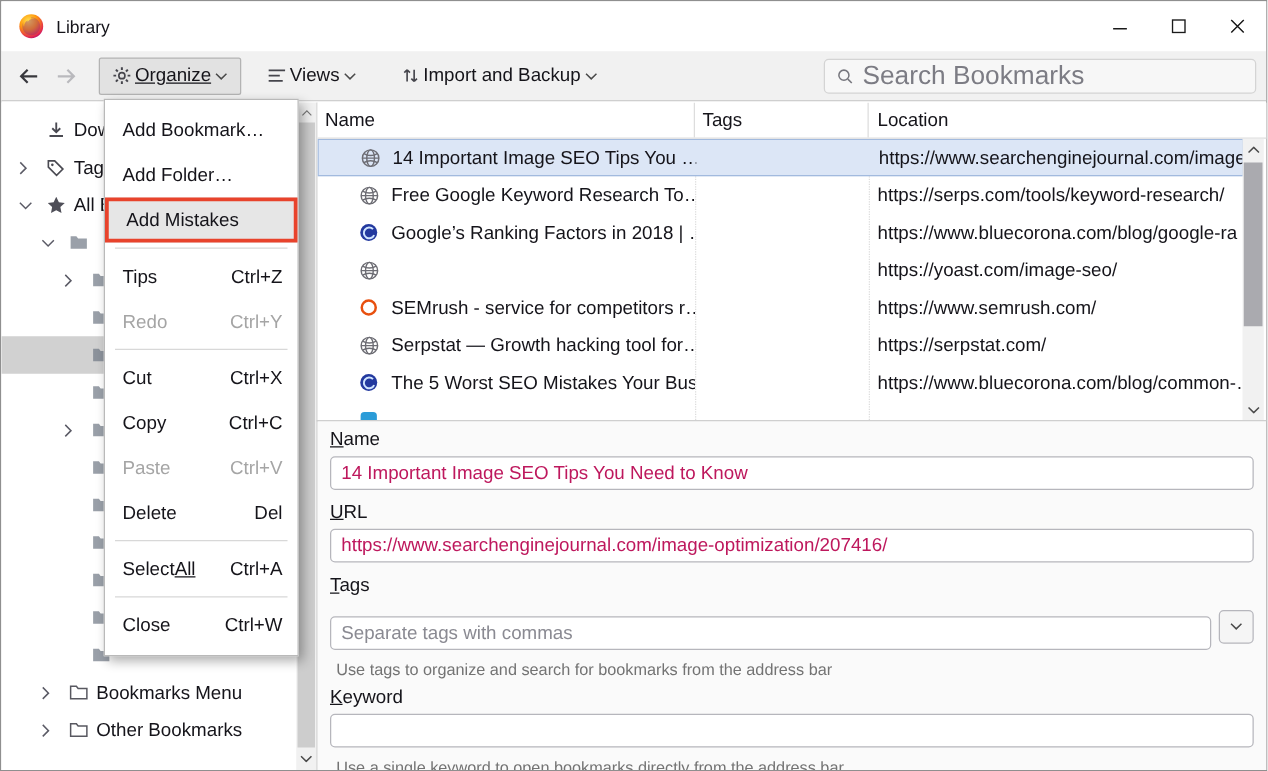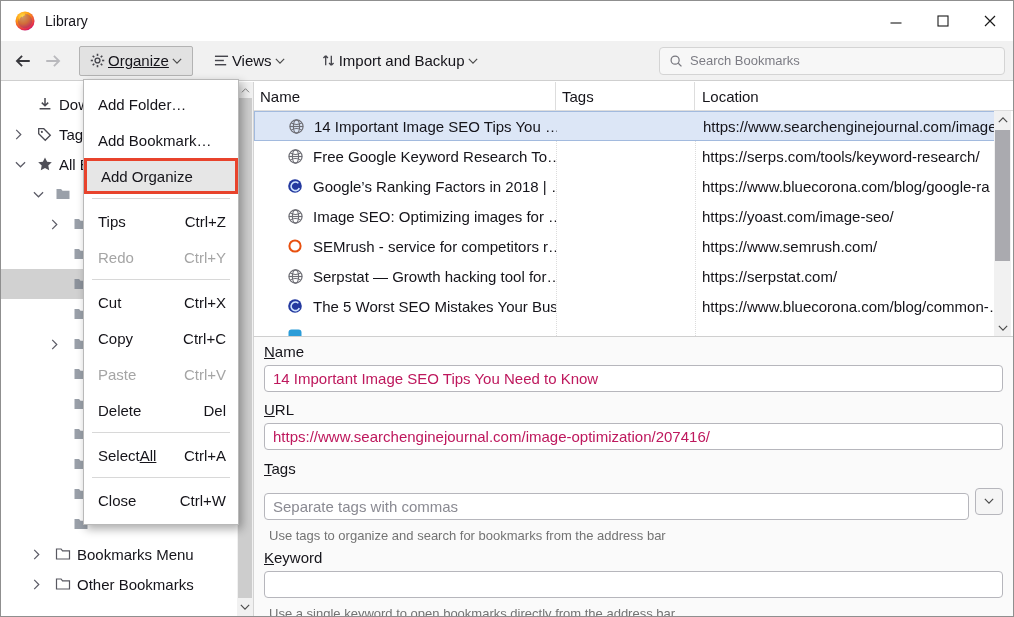--- a/index.html
+++ b/index.html
@@ -19,21 +19,21 @@
   .navbtn{width:24px;height:24px;display:flex;align-items:center;justify-content:center}
   .navbtn.back{margin-left:10px}
   .navbtn.fwd{margin-left:6px}
   .tb-btn{display:flex;align-items:center;gap:3px;height:30px;padding:0 10px;border-radius:2px;border:1px solid transparent;white-space:nowrap}
   .tb-btn.active{background:#e2e2e2;border-color:#b3b3b3}
   .tb-btn.organize{margin-left:14px}
   .tb-btn.views{margin-left:10px}
   .tb-btn.import{margin-left:14px}
   .organize-label{text-decoration:underline}
   .searchbox{margin-left:auto;margin-right:8px;width:346px;height:28px;background:#f7f7f7;border:1px solid #d4d4d4;border-radius:4px;display:flex;align-items:center;padding:0 9px;gap:7px}
-  .searchbox input{border:none;outline:none;background:transparent;flex:1;font:inherit;font-size:13px;color:#14532d}
+  .searchbox input{border:none;outline:none;background:transparent;flex:1;font:inherit;font-size:21px;color:#14532d}
   .searchbox input::placeholder{color:#7c7c84}
 
   
   .sidebar{position:absolute;top:81px;left:0;width:236px;bottom:0;background:#fff;padding-top:7px;overflow:hidden}
   .side-row{height:30px;display:flex;align-items:center;white-space:nowrap}
   .side-row.selected{background:#d1d1d1}
   .lvl1{padding-left:14px}.lvl2{padding-left:32px}.lvl3{padding-left:50px}
   .chev,.chev-sp{width:22px;display:flex;align-items:center;flex:none}
   .sicon{width:22px;display:flex;align-items:center;flex:none}
   .slabel{font-size:15px}
@@ -485,21 +485,20 @@
       <div class="brow">
         <div class="cell c-name">
           <span class="fav">
               <svg viewBox="0 0 16 16" width="17" height="17" fill="none" stroke="#6d6d74" stroke-width="1.1">
                 <circle cx="8" cy="8" r="6.2"></circle>
                 <ellipse cx="8" cy="8" rx="2.9" ry="6.2"></ellipse>
                 <line x1="1.8" y1="8" x2="14.2" y2="8"></line>
                 <path d="M3 4.6c1.4 1 3.1 1.5 5 1.5s3.6-.5 5-1.5M3 11.4c1.4-1 3.1-1.5 5-1.5s3.6.5 5 1.5"></path>
               </svg>
             </span>
-          <span>Image SEO: Optimizing images for …</span>
         </div>
         <div class="cell c-tags"></div>
         <div class="cell c-loc">https://yoast.com/image-seo/</div>
       </div>
 
       <div class="brow">
         <div class="cell c-name">
           <span class="fav">
               <svg viewBox="0 0 16 16" width="16" height="16">
                 <circle cx="8" cy="8" r="5.6" fill="none" stroke="#e8500f" stroke-width="2"></circle>
@@ -588,27 +587,27 @@
     </div>
     <div class="fhelp">Use tags to organize and search for bookmarks from the address bar</div>
 
     <div class="flabel m-kw"><span class="ul">K</span><span>eyword</span></div>
     <input class="finput" type="text" value="" style="">
     <div class="fhelp">Use a single keyword to open bookmarks directly from the address bar</div>
   </div>
 
   <div class="menu">
     <div class="mitem">
+        <span>Add Bookmark…</span>
+      </div>
+    <div class="mitem">
         <span>Add Folder…</span>
       </div>
-    <div class="mitem">
-        <span>Add Bookmark…</span>
-      </div>
     <div class="mitem highlighted">
-        <span>Add Organize</span>
+        <span>Add Mistakes</span>
       </div>
     <div class="msep"></div>
     <div class="mitem">
         <span>Tips</span>
         <span class="msc">Ctrl+Z</span>
       </div>
     <div class="mitem disabled">
         <span>Redo</span>
         <span class="msc">Ctrl+Y</span>
       </div>

